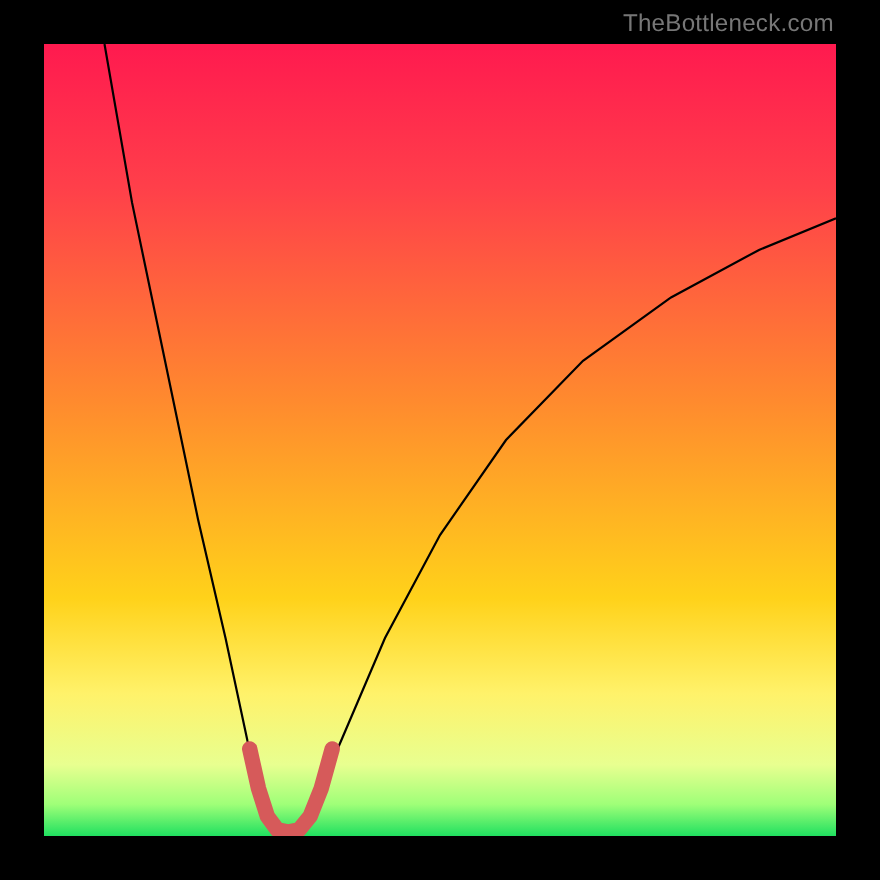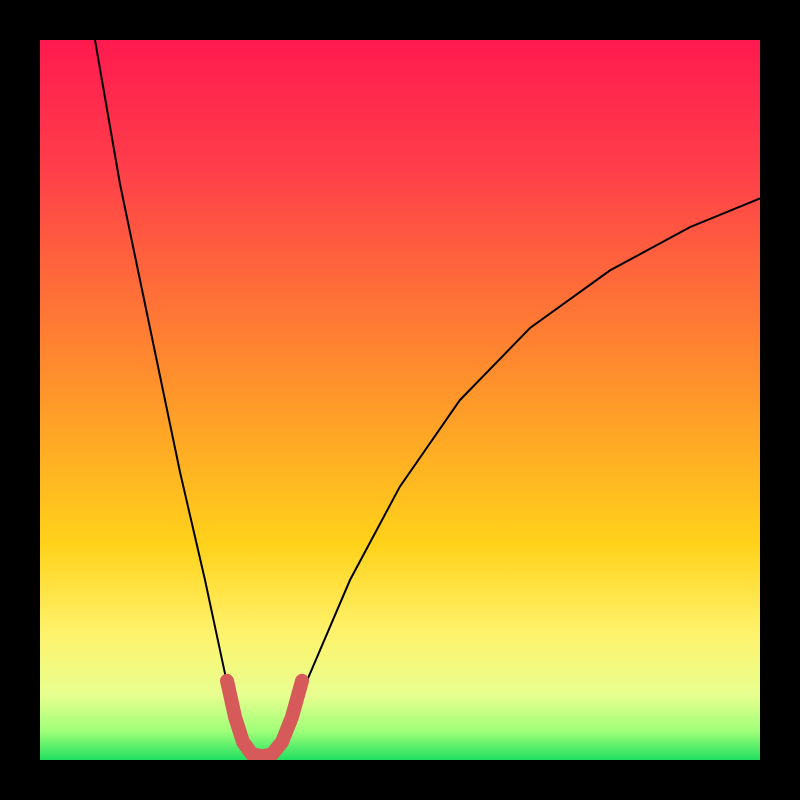--- a/index.html
+++ b/index.html
@@ -47,20 +47,21 @@
     position: absolute;
     top: 0;
     left: 0;
   }
 </style>
 </head>
 <body>
 
 <div class="frame">
 
+  <div class="watermark">TheBottleneck.com</div>
 
   <div class="plot-area">
 
     <svg class="gradient" viewBox="0 0 720 720" preserveAspectRatio="none">
       <defs>
         <linearGradient id="bg" x1="0" y1="0" x2="0" y2="1">
             <stop offset="0%" stop-color="#ff1a4f"></stop>
             <stop offset="18%" stop-color="#ff3f4a"></stop>
             <stop offset="45%" stop-color="#ff8a2e"></stop>
             <stop offset="70%" stop-color="#ffd21a"></stop>

